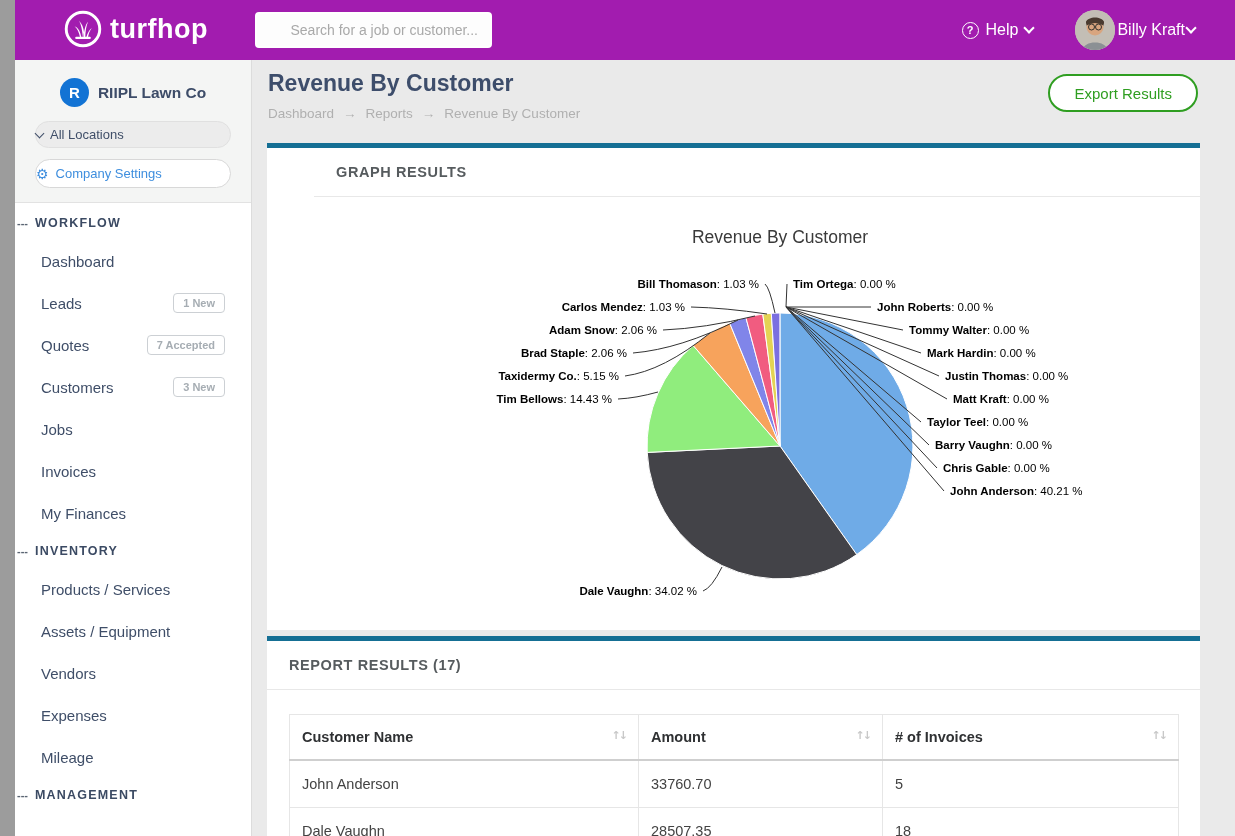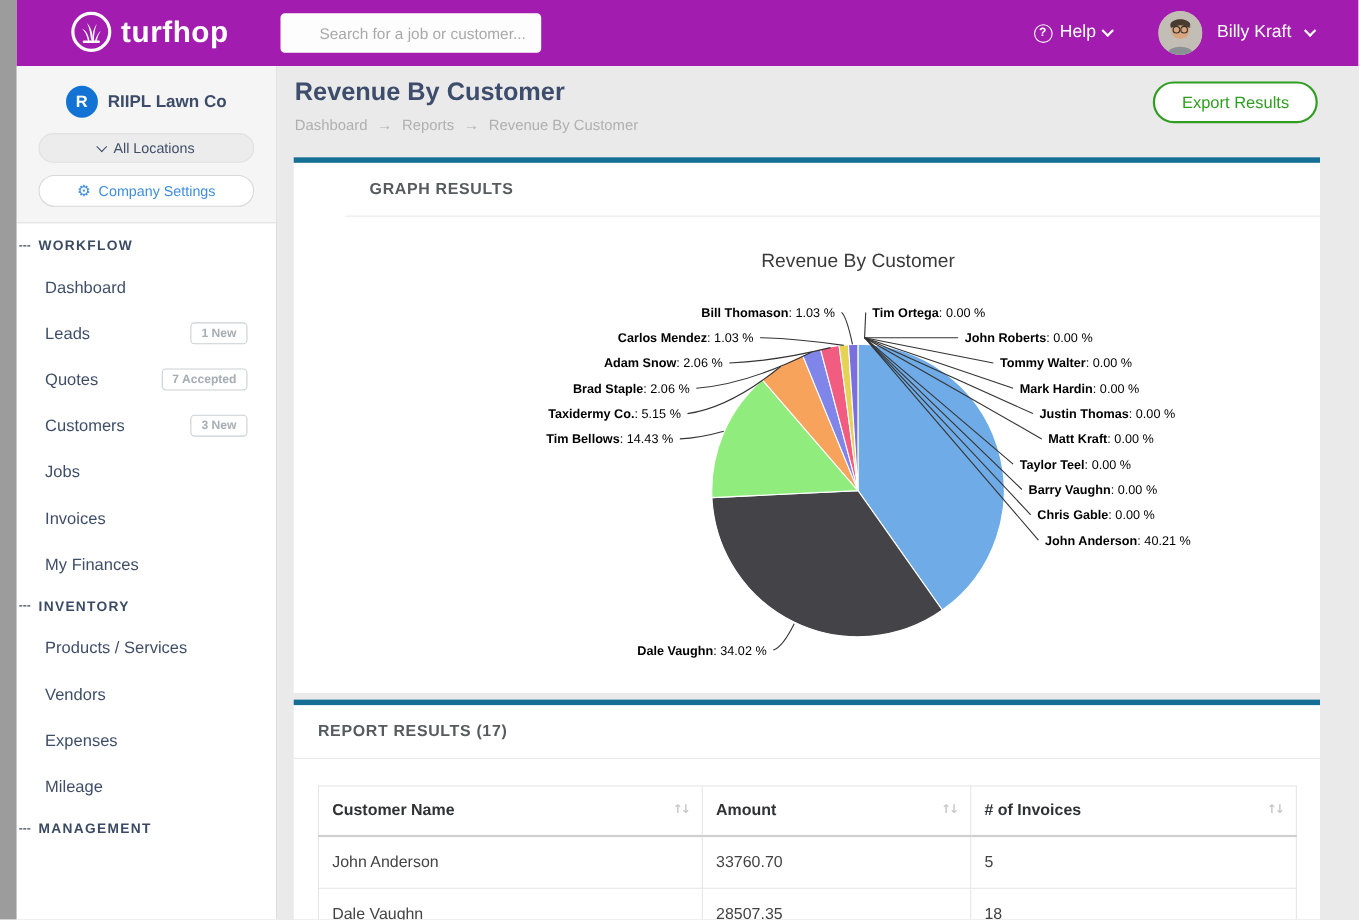--- a/index.html
+++ b/index.html
@@ -23,29 +23,29 @@
     padding:0 12px; font-size:14px; color:#444; outline:none;
     font-family:"Liberation Sans",sans-serif;
     text-align:right;
   }
   .search-input::placeholder { color:#a9a9a9; }
   .top-right { position:absolute; right:40px; top:0; height:60px; display:flex; align-items:center; gap:14px; }
   .help-group { display:flex; align-items:center; gap:7px; color:#fff; font-size:16px; cursor:pointer; margin-right:28px; }
   .help-q { width:17px; height:17px; border:1.5px solid #fff; border-radius:50%; display:flex; align-items:center; justify-content:center; font-size:11px; font-weight:bold; }
   .chev { width:8px; height:8px; border-right:2px solid #fff; border-bottom:2px solid #fff; transform:rotate(45deg); margin-top:-4px; }
   .avatar { width:40px; height:40px; border-radius:50%; overflow:hidden; background:#c3beb5; }
-  .user-group { display:flex; align-items:center; gap:13px; color:#fff; font-size:16px; cursor:pointer; }
+  .user-group { display:flex; align-items:center; gap:2px; color:#fff; font-size:16px; cursor:pointer; }
 
   
   .sidebar { position:absolute; left:15px; top:60px; width:237px; height:776px; background:#fff; border-right:1px solid #dcdcdc; z-index:10; }
   .company-block { background:#f4f5f4; border-bottom:1px solid #e2e2e2; padding:18px 0 14px 0; }
   .company-row { display:flex; align-items:center; justify-content:center; gap:9px; margin-bottom:14px; }
   .r-circle { width:29px; height:29px; border-radius:50%; background:#1273d4; color:#fff; font-weight:bold; font-size:15px; display:flex; align-items:center; justify-content:center; }
   .company-name { color:#3d4c68; font-weight:bold; font-size:15.5px; }
-  .pill { width:196px; margin:0 auto; height:27px; border-radius:14px; display:flex; align-items:center; justify-content:center; gap:7px; font-size:13px; cursor:pointer; }
+  .pill { width:196px; margin:0 auto; height:27px; border-radius:14px; display:flex; align-items:center; gap:7px; font-size:13px; cursor:pointer; }
   .pill.locations { background:#ececec; border:1px solid #e0e0e0; color:#3f4e68; margin-bottom:11px; }
   .pill.settings { background:#fff; border:1px solid #d8d8d8; color:#3e8ede; height:29px; border-radius:15px; }
   .chev-dark { width:7px; height:7px; border-right:1.5px solid #3f4e68; border-bottom:1.5px solid #3f4e68; transform:rotate(45deg); margin-top:-3px; }
   .gear { font-family:"DejaVu Sans",sans-serif; font-size:14px; }
   .nav { padding-top:3px; }
   .nav-sec-h { height:34px; display:flex; align-items:center; color:#3b4a63; font-weight:bold; font-size:12.5px; letter-spacing:1.2px; padding-left:2px; }
   .nav-sec-h::before { content:"---"; color:#5a6472; font-size:11px; letter-spacing:0; margin-right:7px; }
   .nav-item { height:42px; display:flex; align-items:center; justify-content:space-between; padding:0 26px; color:#3f4e68; font-size:15px; cursor:pointer; }
   .badge { border:1px solid #ccd0d4; color:#a6adb3; font-size:11px; font-weight:bold; border-radius:4px; padding:3px 9px; background:#fff; }
 
@@ -154,20 +154,23 @@
           <span>Invoices</span>
         </div>
         <div class="nav-item">
           <span>My Finances</span>
         </div>
       </div>
       <div class="nav-section">
         <div class="nav-sec-h">INVENTORY</div>
         <div class="nav-item">
           <span>Products / Services</span>
+        </div>
+        <div class="nav-item">
+          <span>Assets / Equipment</span>
         </div>
         <div class="nav-item">
           <span>Vendors</span>
         </div>
         <div class="nav-item">
           <span>Expenses</span>
         </div>
         <div class="nav-item">
           <span>Mileage</span>
         </div>

